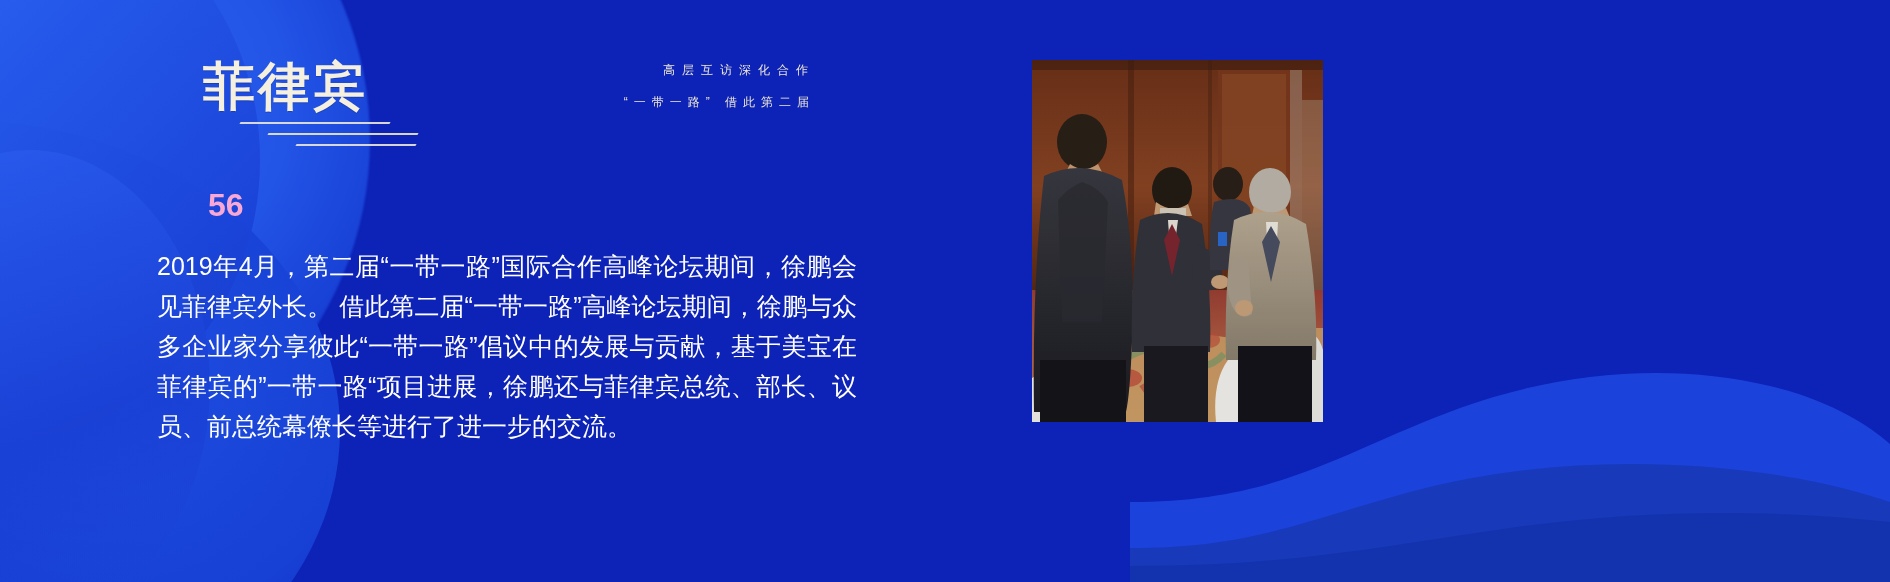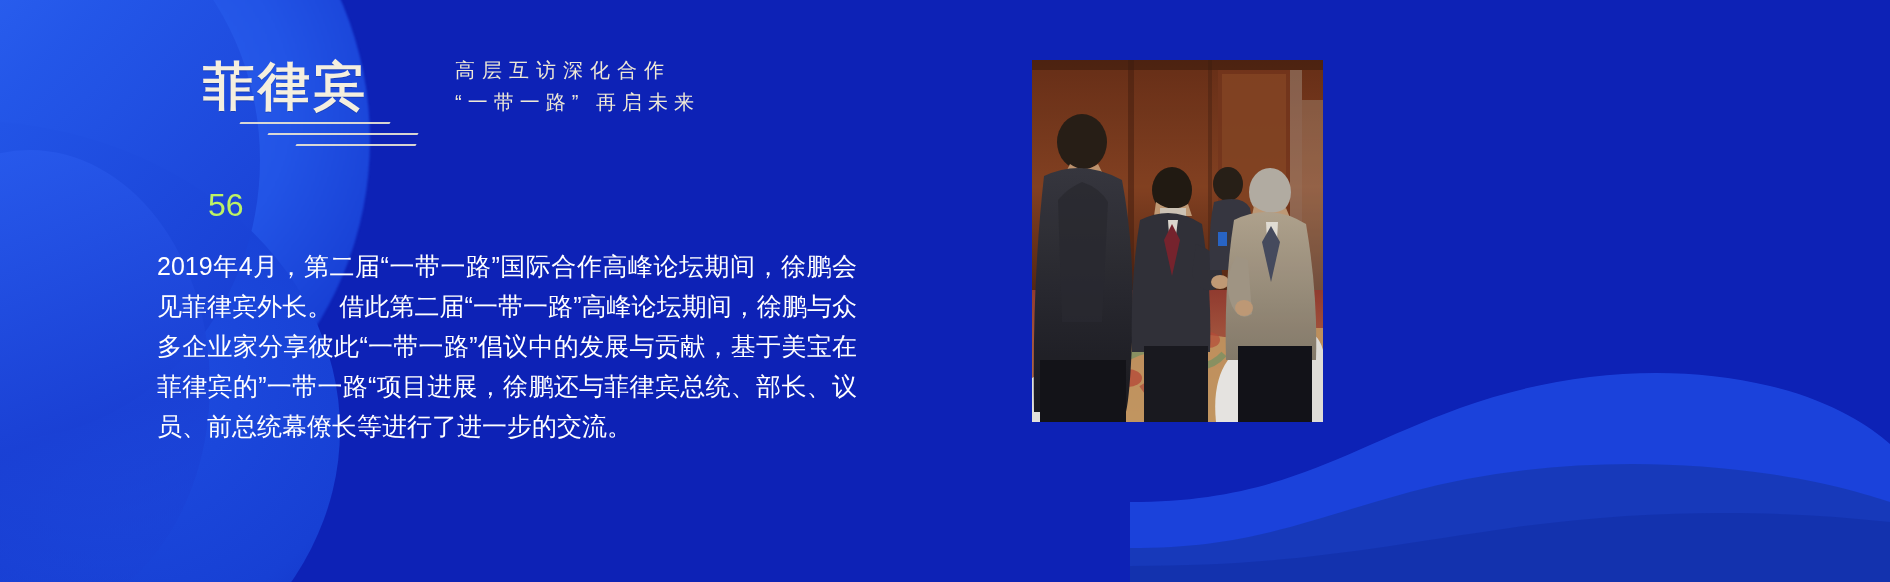--- a/index.html
+++ b/index.html
@@ -107,36 +107,36 @@
   }
   .title-rules i:nth-child(1) { left: 0;   top: 0;  width: 150px; }
   .title-rules i:nth-child(2) { left: 28px; top: 11px; width: 150px; }
   .title-rules i:nth-child(3) { left: 56px; top: 22px; width: 120px; }
 
   .header-lines {
     position: absolute;
     left: 455px;
     top: 54px;
     width: 360px;
-    text-align: left;
+    text-align: right;
     color: #efe9d6;
-    font-size: 20px;
+    font-size: 12px;
     letter-spacing: 7px;
     line-height: 32px;
     white-space: nowrap;
   }
   .header-lines .l2 { letter-spacing: 6px; }
 
   .body-number {
     position: absolute;
     left: 208px;
     top: 189px;
     font-size: 32px;
-    font-weight: 400;
-    color: #bef264;
+    font-weight: 700;
+    color: #f9a8d4;
     line-height: 1;
   }
   .body-text {
     position: absolute;
     left: 157px;
     top: 246px;
     width: 700px;
     color: #ffffff;
     font-size: 25px;
     line-height: 40px;
@@ -179,21 +179,21 @@
     <div class="country-title">菲律宾</div>
 
     <div class="title-rules">
       <i></i>
       <i></i>
       <i></i>
     </div>
 
     <div class="header-lines">
       <div class="l1">高层互访深化合作</div>
-      <div class="l2">“一带一路” 再启未来</div>
+      <div class="l2">“一带一路” 借此第二届</div>
     </div>
 
     <div class="body-number">56</div>
 
     <div class="body-text">2019年4月，第二届“一带一路”国际合作高峰论坛期间，徐鹏会见菲律宾外长。 借此第二届“一带一路”高峰论坛期间，徐鹏与众多企业家分享彼此“一带一路”倡议中的发展与贡献，基于美宝在菲律宾的”一带一路“项目进展，徐鹏还与菲律宾总统、部长、议员、前总统幕僚长等进行了进一步的交流。</div>
   </div>
 
   <div class="photo-frame">
     <svg width="291" height="362" viewBox="0 0 291 362">
       <defs>

